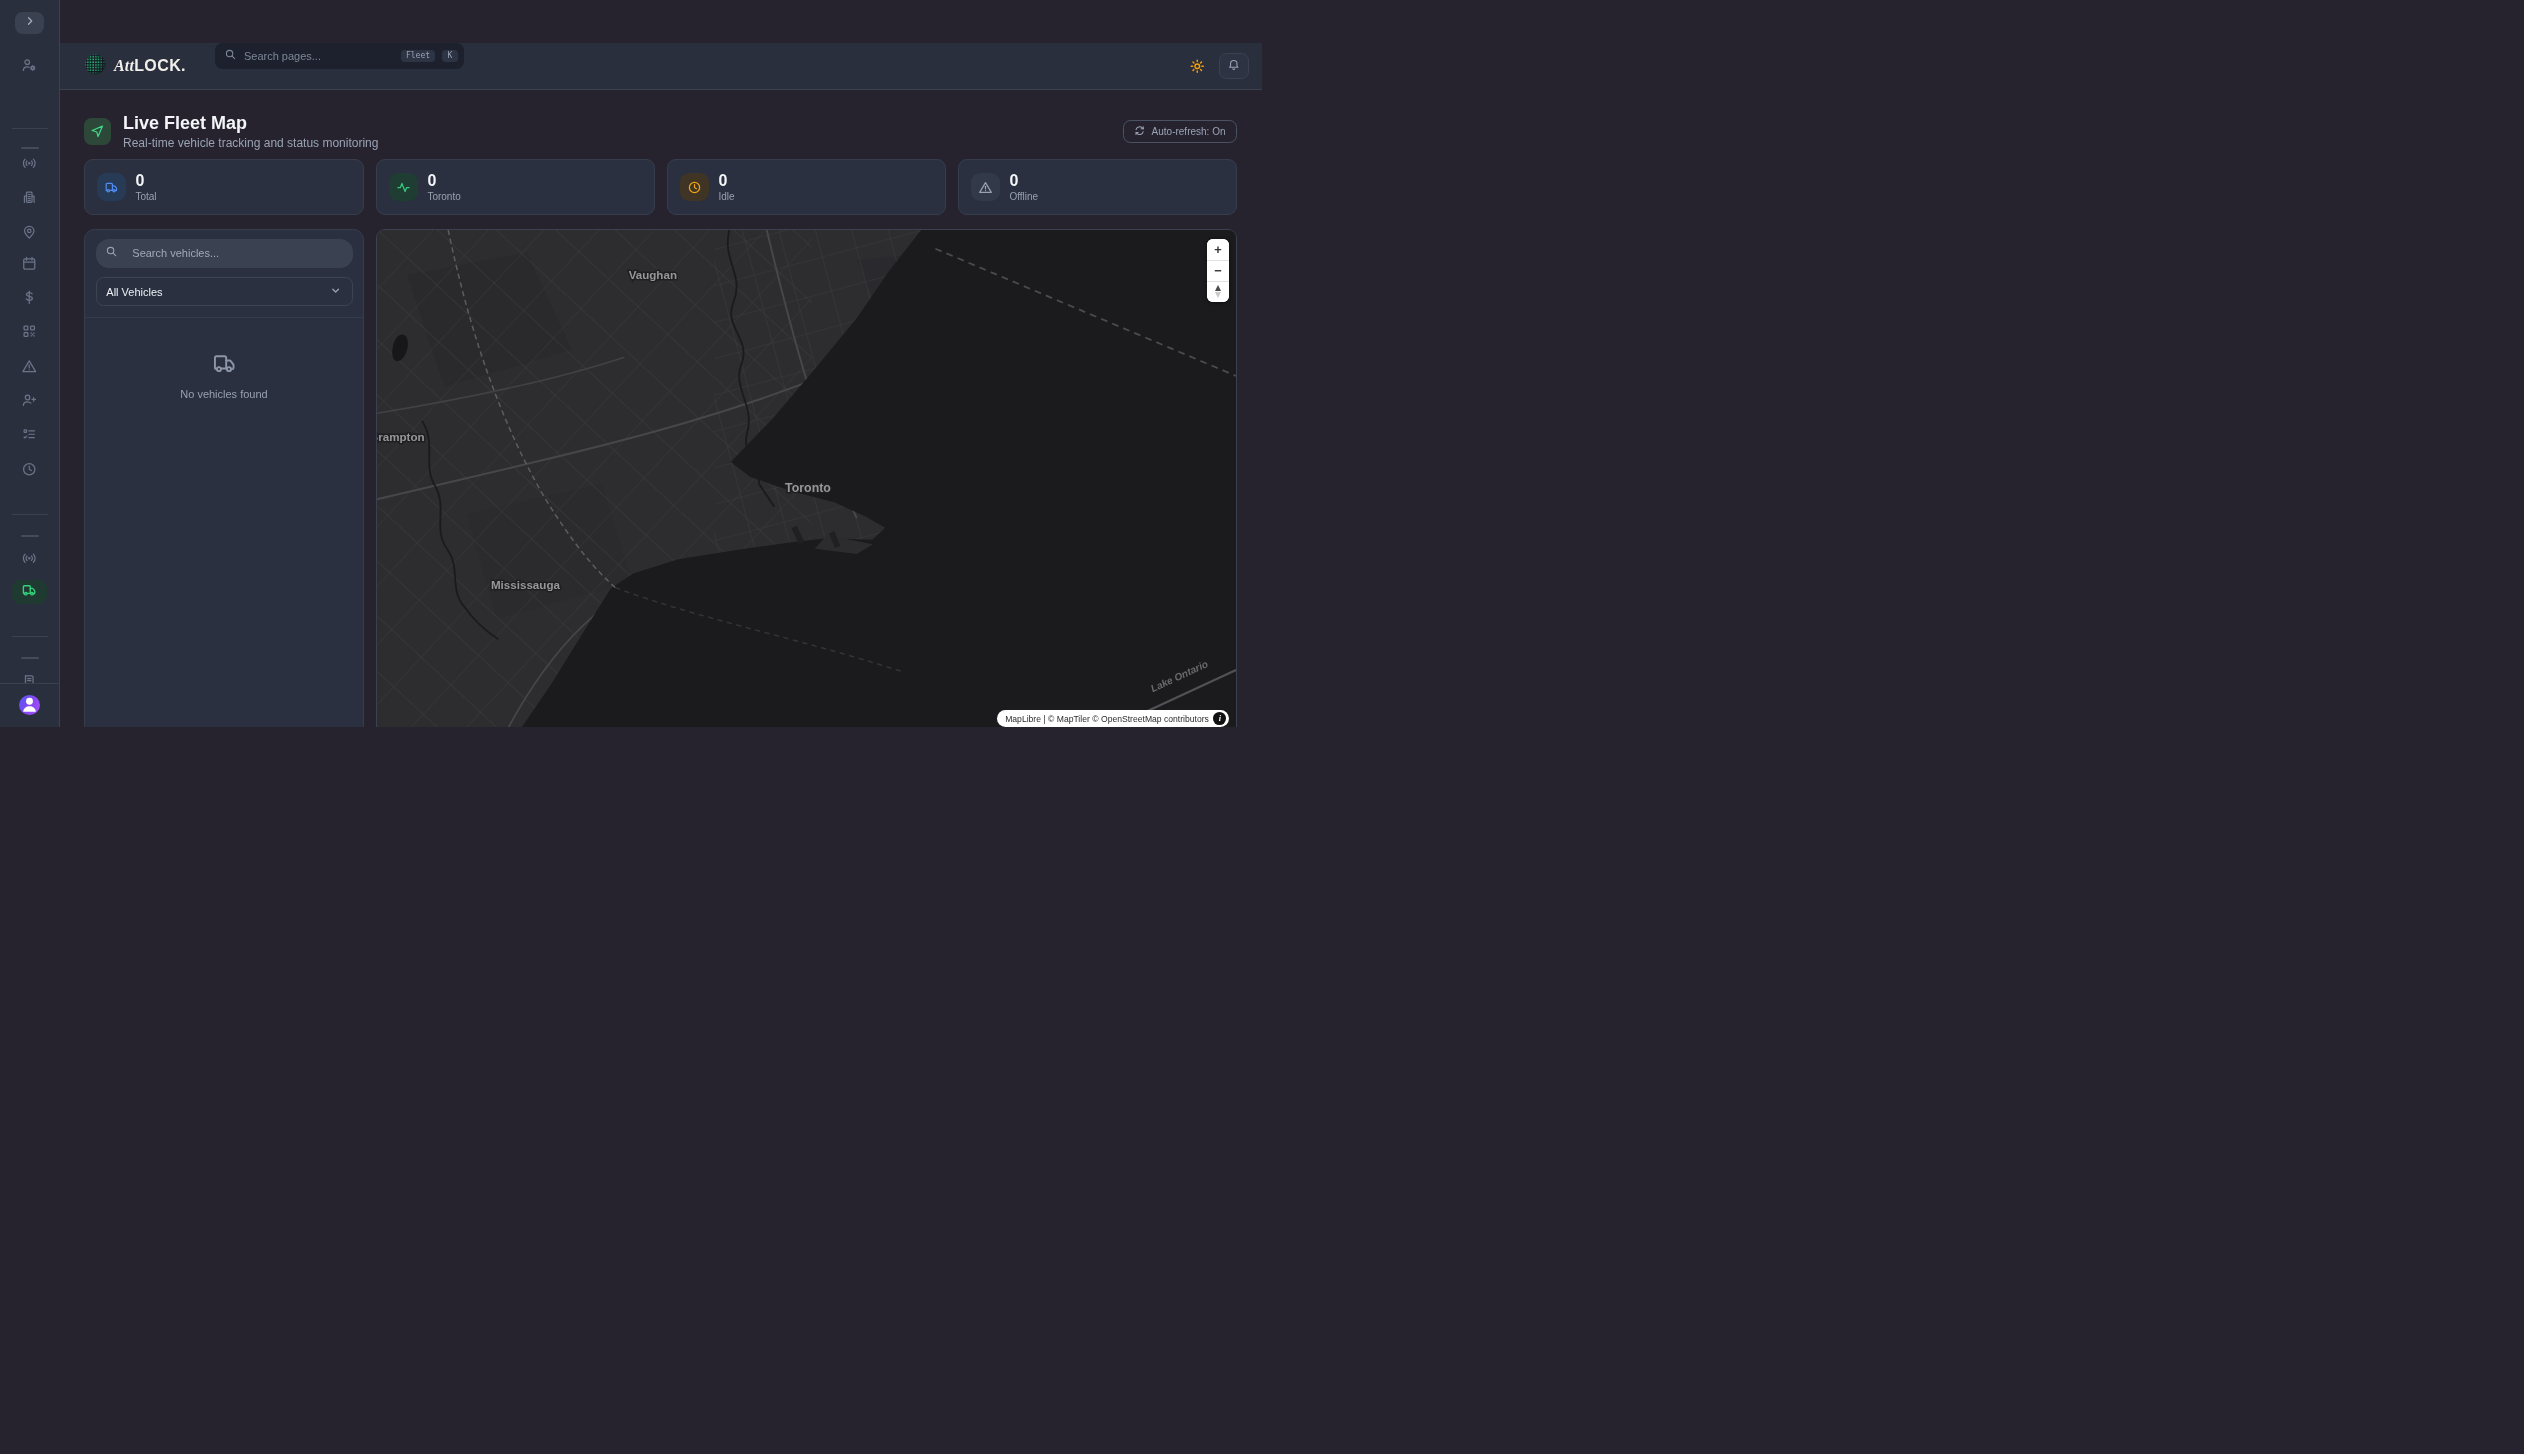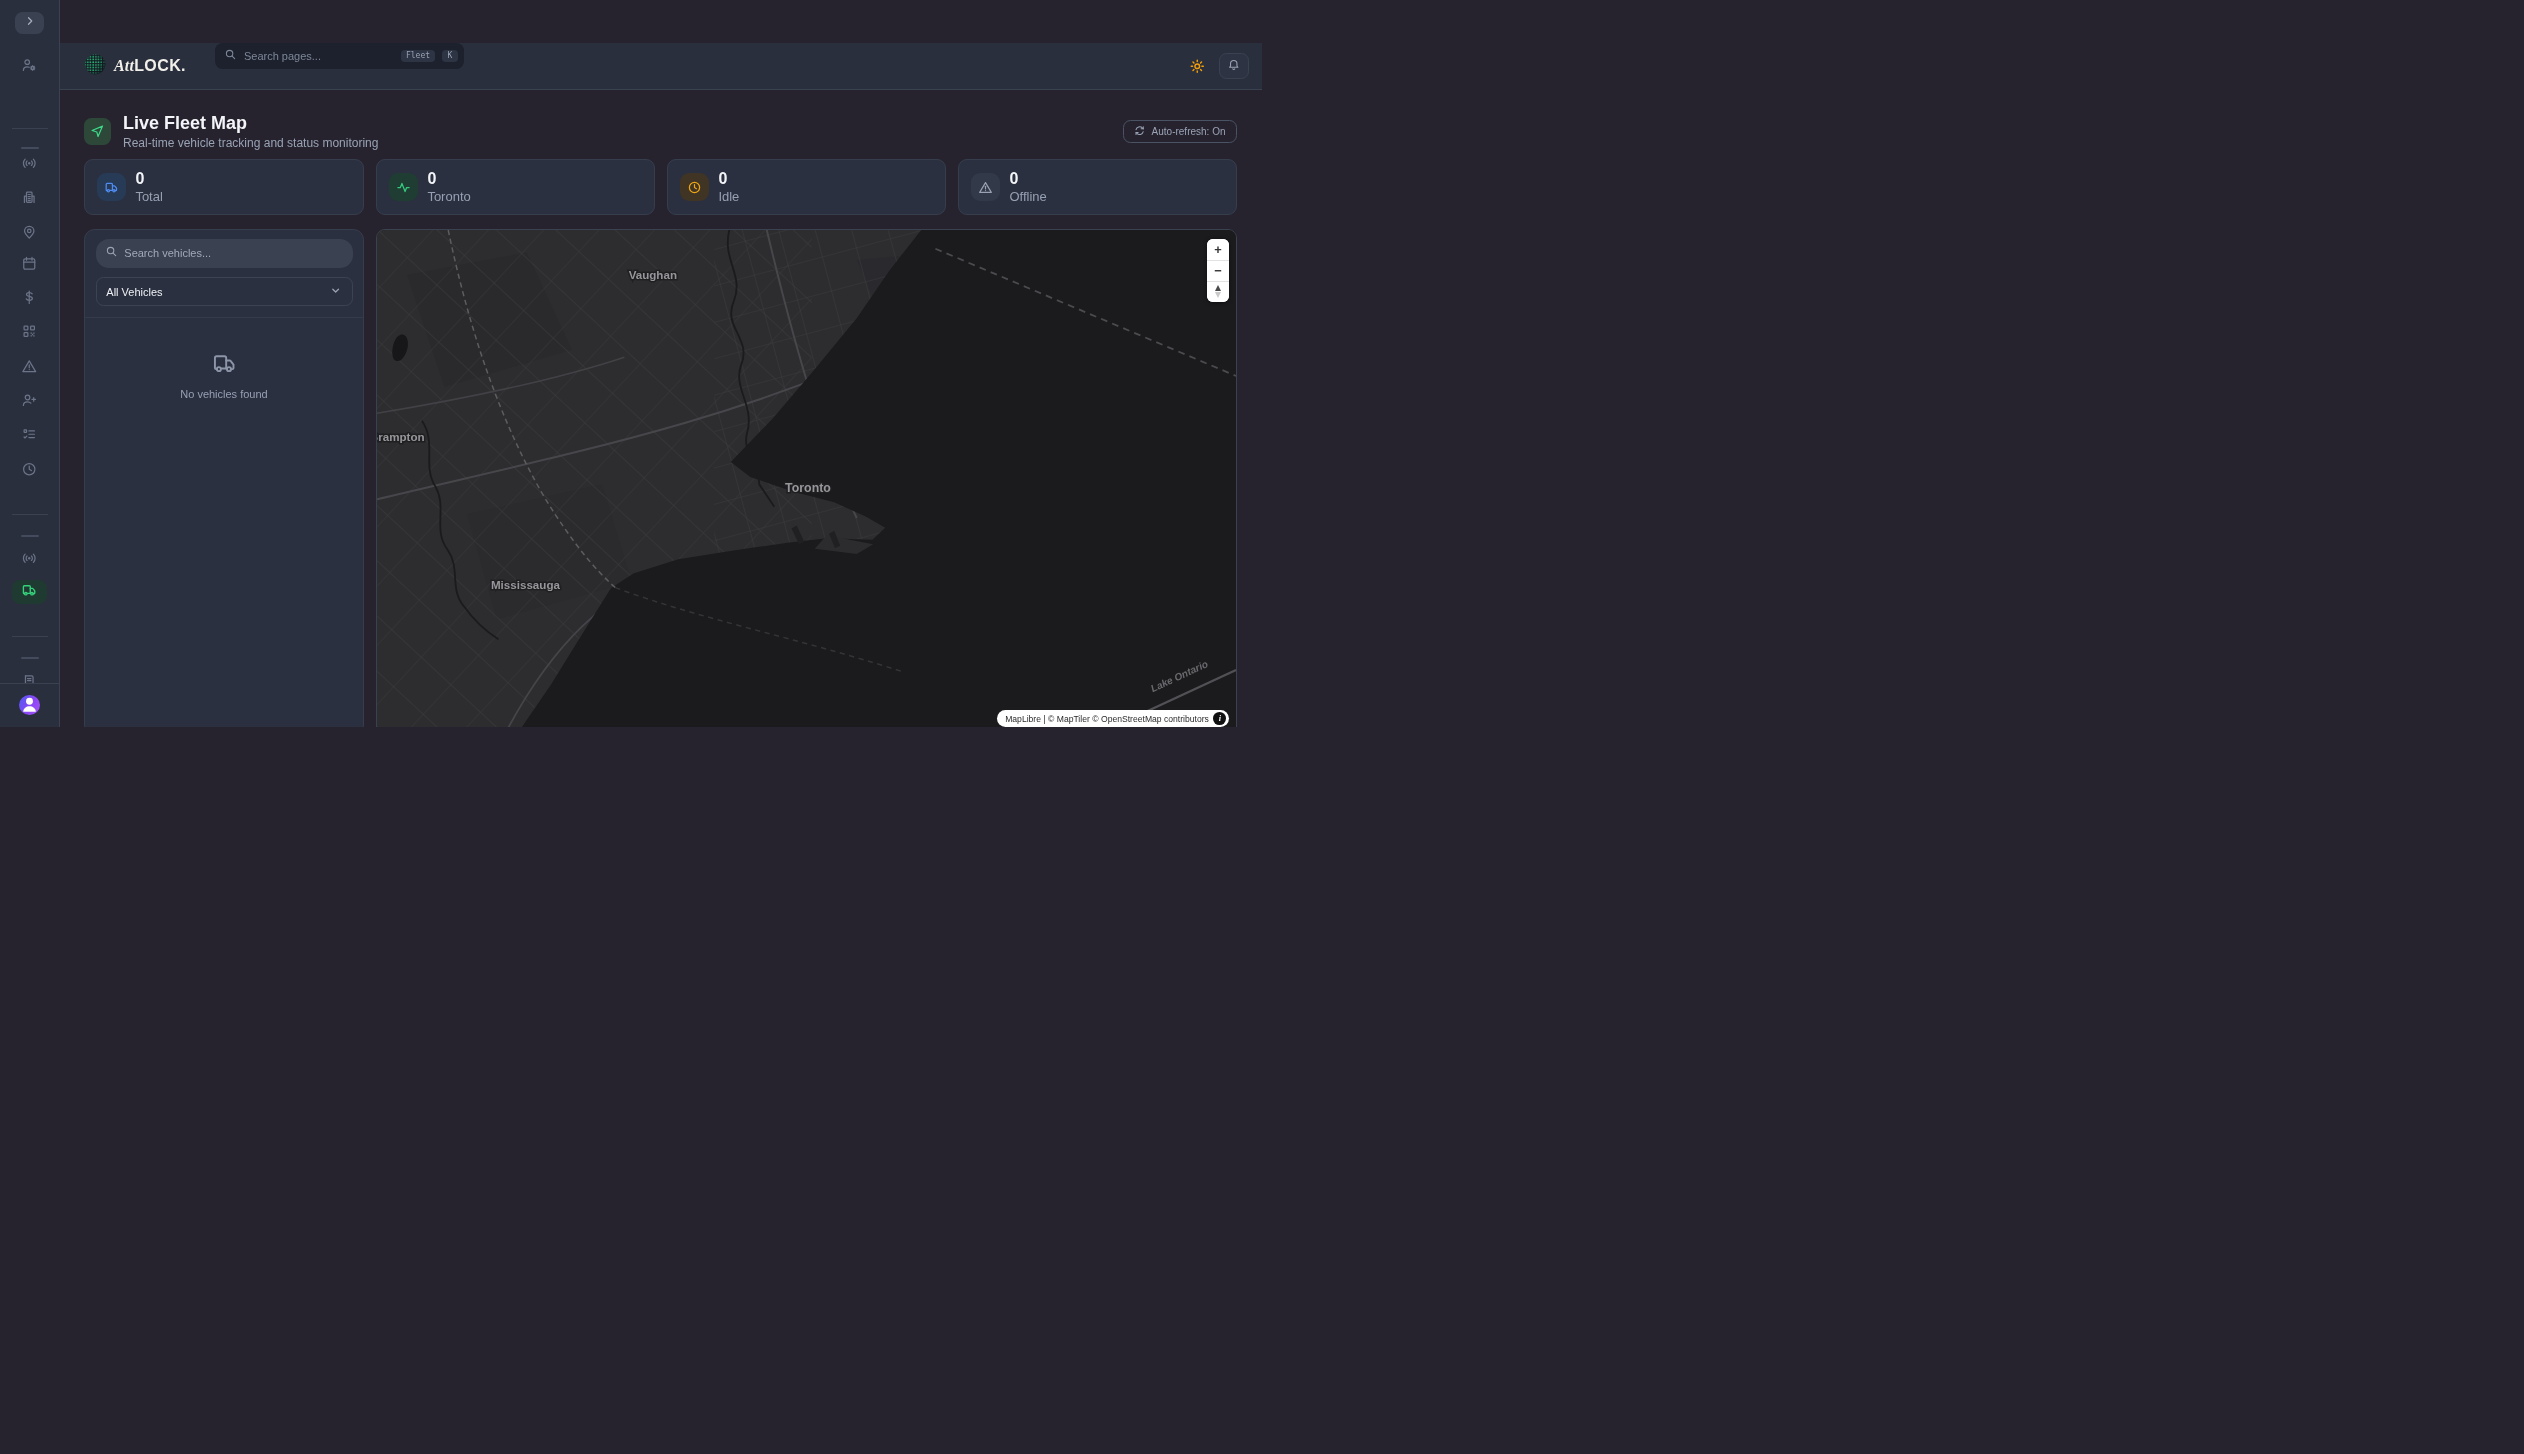--- a/index.html
+++ b/index.html
@@ -84,31 +84,31 @@
     font-family:"Liberation Sans", sans-serif;
   }
   
   .stats { margin-top:9px; display:grid; grid-template-columns:280px 1fr 1fr 1fr; gap:12px; }
   .stat-card {
     height:56px; background:#2a3040; border:0.8px solid #363e4e; border-radius:9px;
     display:flex; align-items:center; gap:9.8px; padding:0 12px;
   }
   .stat-icon { width:28.6px; height:28.6px; border-radius:9px; display:flex; align-items:center; justify-content:center; flex:0 0 auto; }
   .stat-value { font-size:16px; font-weight:700; line-height:1.1; }
-  .stat-label { font-size:13px; color:#97a0b1; margin-top:1.5px; }
+  .stat-label { font-size:10px; color:#97a0b1; margin-top:1.5px; }
   
   .main-row { margin-top:13.5px; display:flex; gap:12px; height:507px; }
   .vehicle-panel {
     width:280px; flex:0 0 280px; background:#2a3040; border:0.8px solid #363e4e;
     border-radius:10.5px; display:flex; flex-direction:column;
   }
   .vp-head { padding:9px 10.5px 10.5px 10.5px; border-bottom:0.8px solid #343b4a; }
   .vp-search {
     height:29px; border-radius:13px; background:#3a4150;
-    display:flex; align-items:center; gap:7px; padding:0 9px;
+    display:flex; align-items:center; gap:15px; padding:0 9px;
   }
   .vp-search svg { stroke:#9aa3b4; flex:0 0 auto; }
   .vp-search input {
     flex:1; background:transparent; border:none; outline:none;
     color:#e6e9ee; font-size:11px; font-family:"Liberation Sans", sans-serif;
   }
   .vp-search input::placeholder { color:#a2aaba; }
   .vp-filter {
     margin-top:9.8px; height:29px; border-radius:7.5px; border:0.8px solid #3c4454;
     display:flex; align-items:center; justify-content:space-between; padding:0 9.8px; cursor:pointer;

